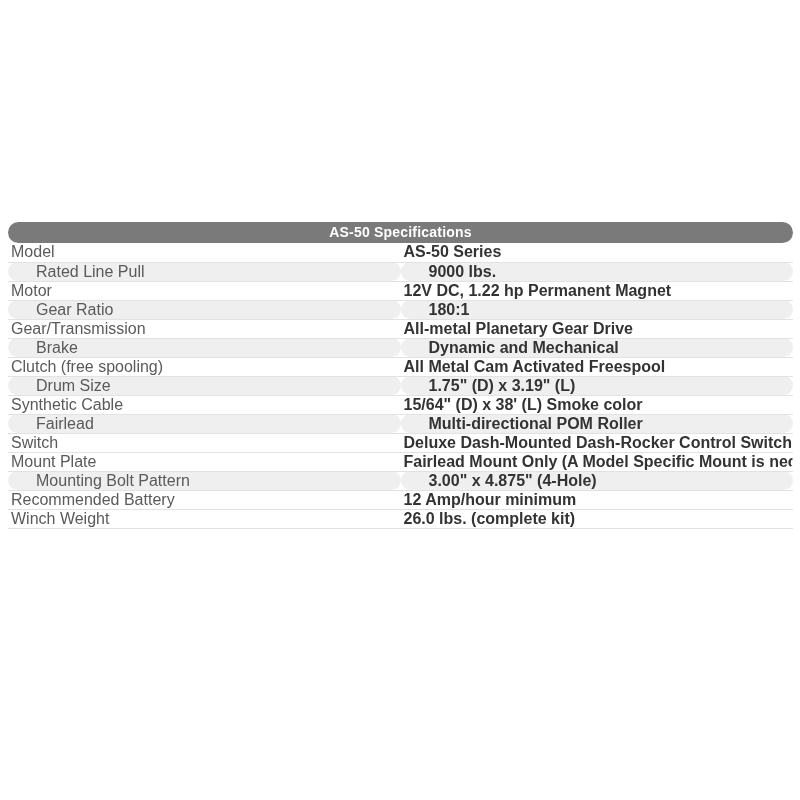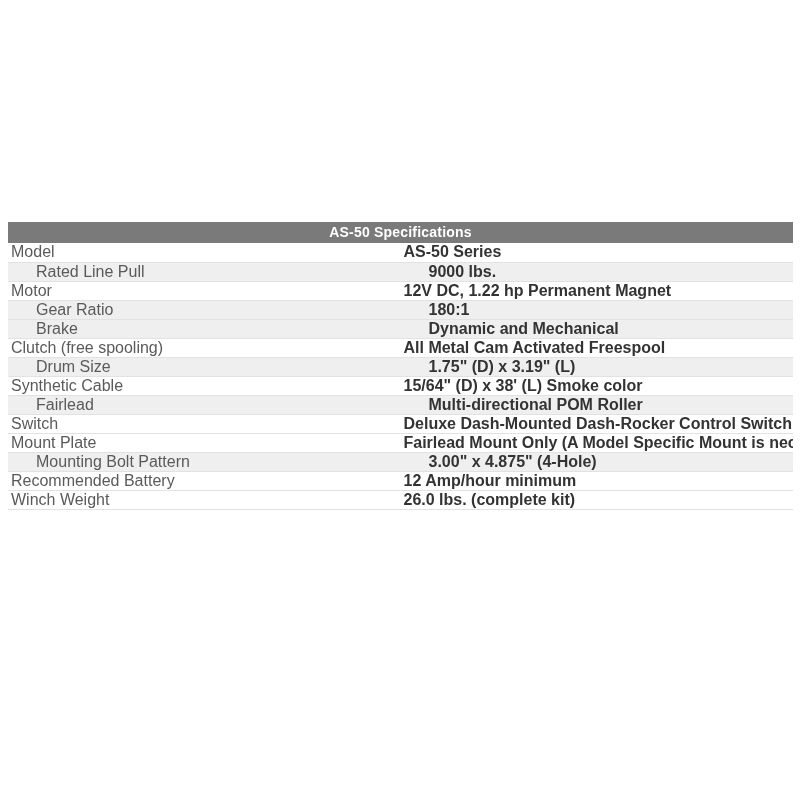--- a/index.html
+++ b/index.html
@@ -1,15 +1,15 @@
 <!DOCTYPE html>
 <html style="--header-bg: #7a7a7a; --header-text: #ffffff; --row-alt-bg: #efefef; --row-border: #e2e2e2; --label-text: #5a5a5a; --value-text: #333333;"><head>
 <meta charset="utf-8">
 <style>
-  * { margin: 0; padding: 0; box-sizing: border-box; }
+  * { margin: 0; padding: 0; box-sizing: border-box; border-radius: 11px; }
   html, body {
     width: 800px; height: 800px;
     background: #ffffff;
     font-family: "Liberation Sans", sans-serif;
     overflow: hidden;
   }
   .page {
     position: relative;
     width: 800px; height: 800px;
     background: #ffffff;
@@ -81,20 +81,24 @@
             <td class="value-cell">9000 lbs.</td>
           </tr>
           <tr class="spec-row">
             <td class="label-cell">Motor</td>
             <td class="value-cell">12V DC, 1.22 hp Permanent Magnet</td>
           </tr>
           <tr class="spec-row alt">
             <td class="label-cell">Gear Ratio</td>
             <td class="value-cell">180:1</td>
           </tr>
+          <tr class="spec-row">
+            <td class="label-cell">Gear/Transmission</td>
+            <td class="value-cell">All-metal Planetary Gear Drive</td>
+          </tr>
           <tr class="spec-row alt">
             <td class="label-cell">Brake</td>
             <td class="value-cell">Dynamic and Mechanical</td>
           </tr>
           <tr class="spec-row">
             <td class="label-cell">Clutch (free spooling)</td>
             <td class="value-cell">All Metal Cam Activated Freespool</td>
           </tr>
           <tr class="spec-row alt">
             <td class="label-cell">Drum Size</td>

